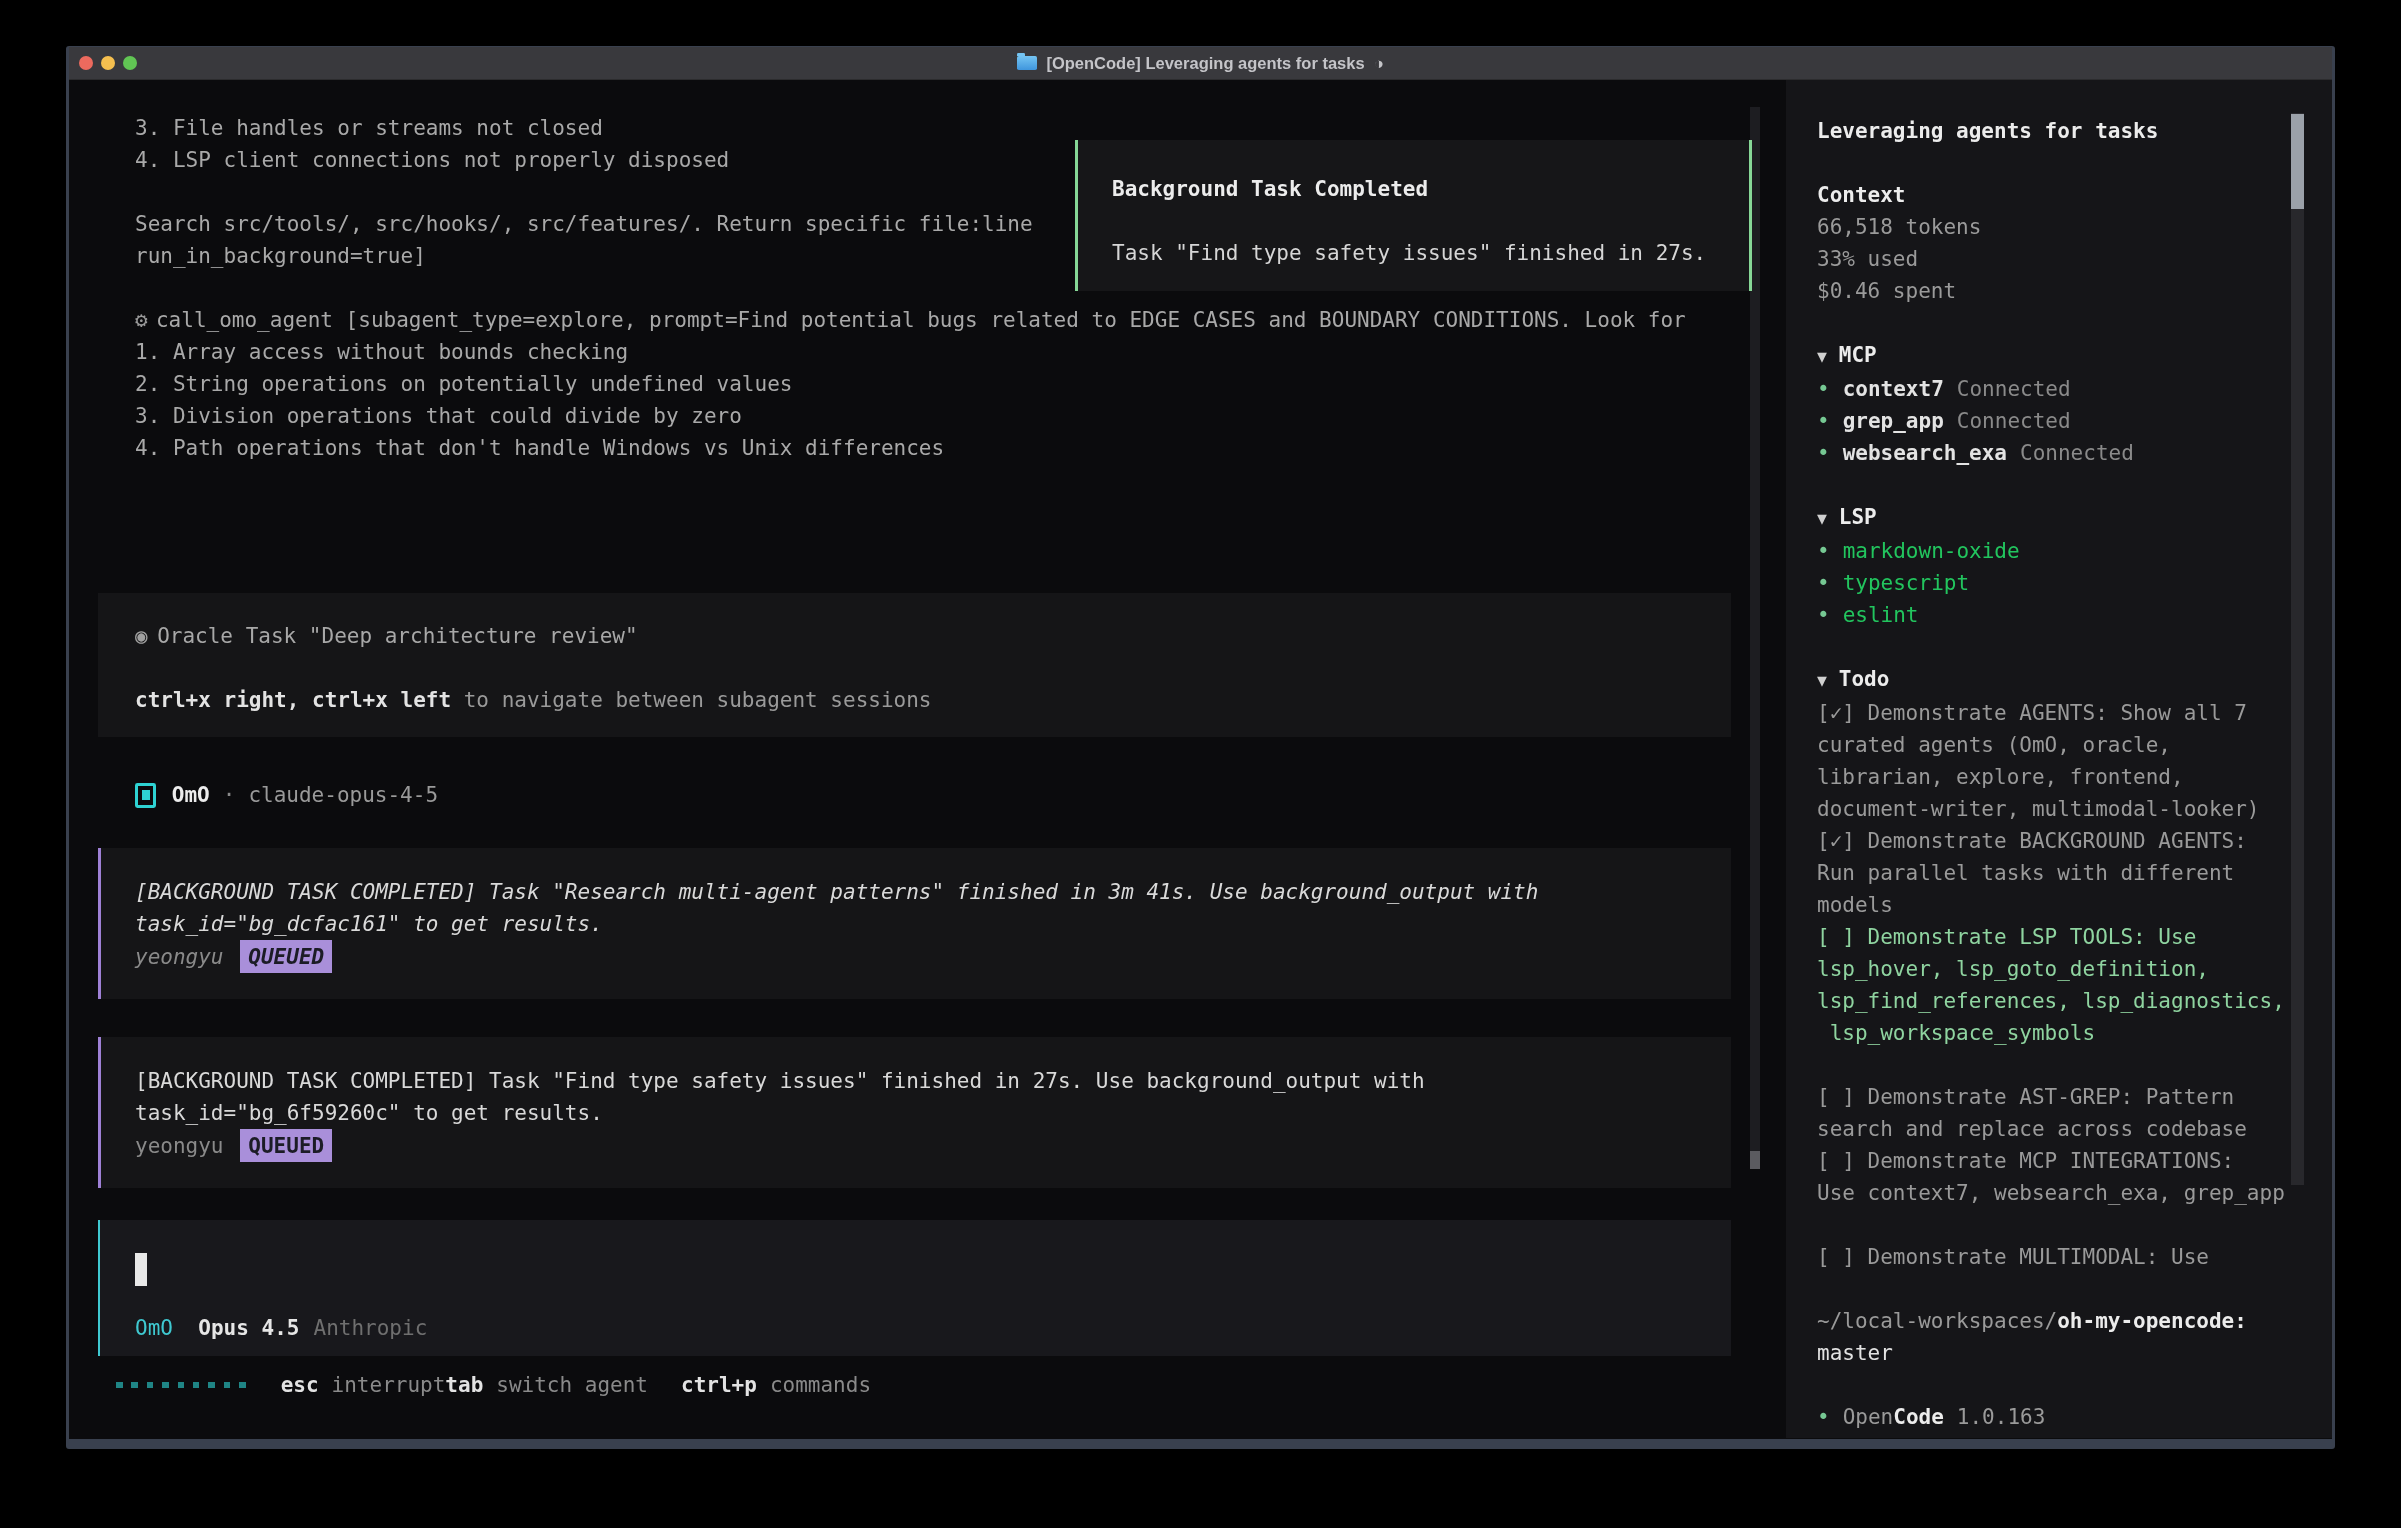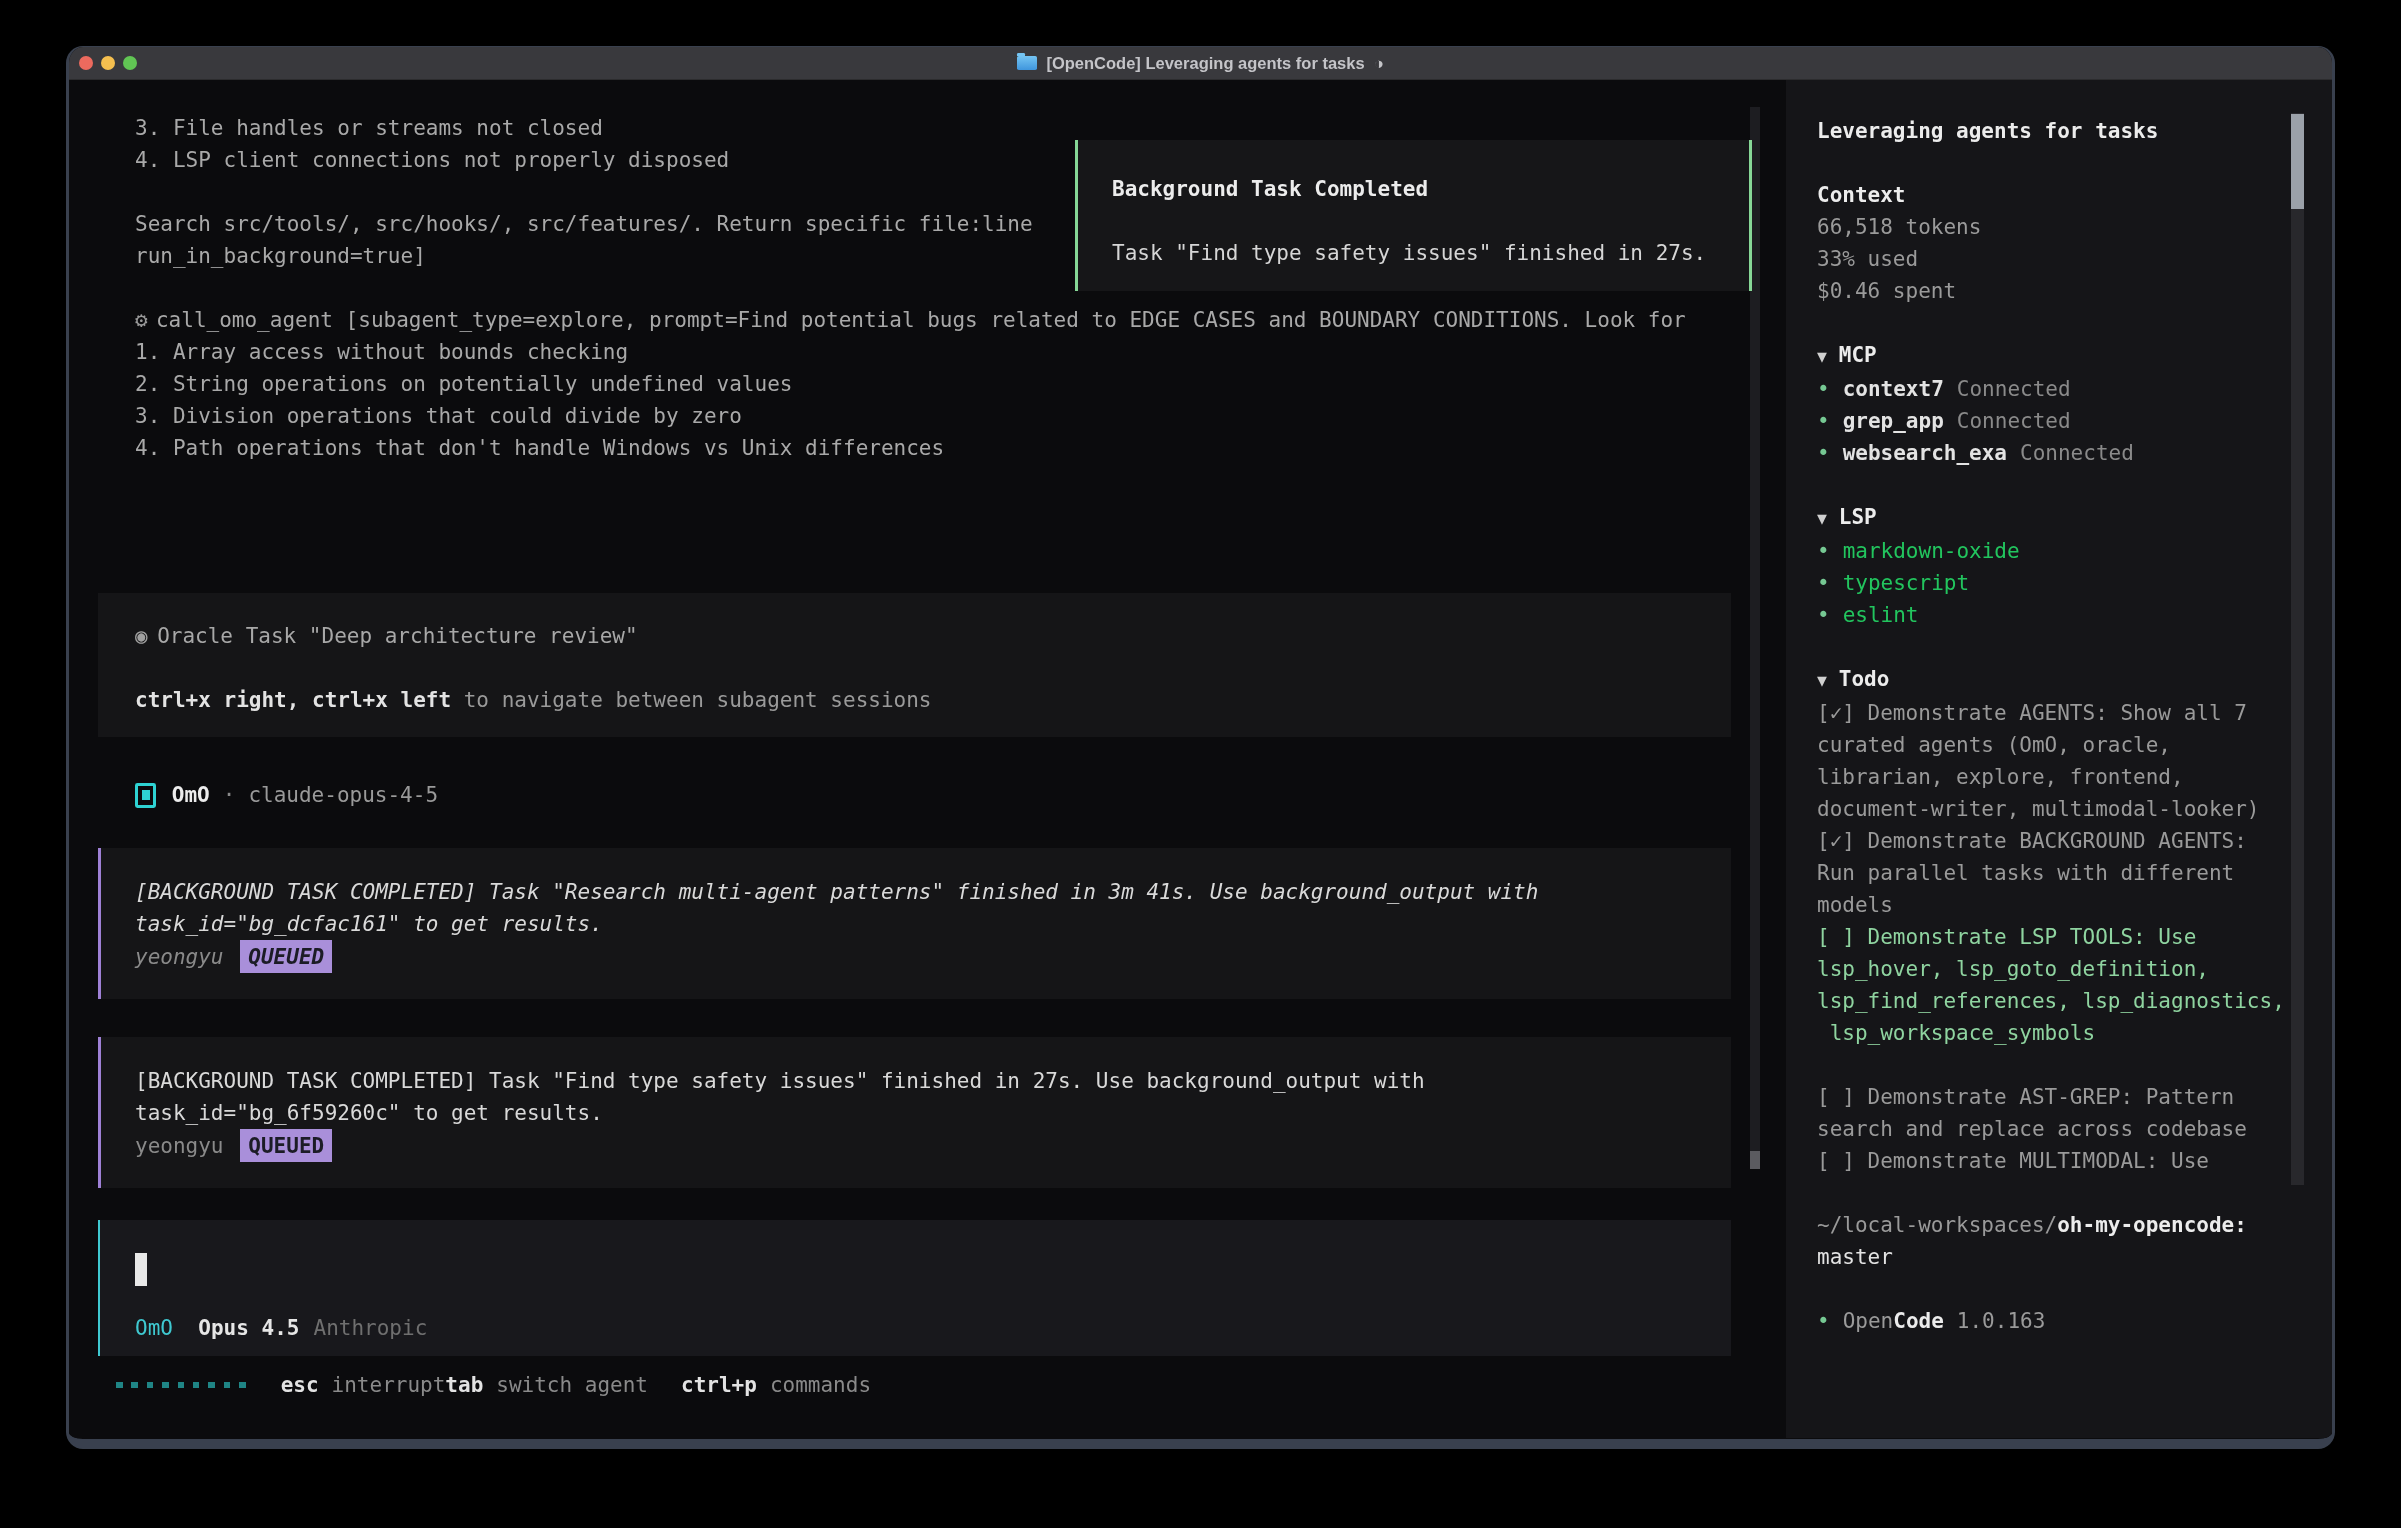--- a/index.html
+++ b/index.html
@@ -3,21 +3,21 @@
 <meta charset="utf-8">
 <style>
   html,body{margin:0;padding:0;}
   body{
     width:2401px;height:1528px;background:#000;position:relative;
     font-family:"DejaVu Sans Mono", monospace;
   }
   .window{
     position:absolute;left:66px;top:46px;width:2269px;height:1403px;
     box-sizing:border-box;background:#0b0b0d;
-    border:solid #39404e;border-width:1.8px 3px 10.6px 3px;border-radius:17px;
+    border:solid #39404e;border-width:1.8px 3px 10.6px 3px;border-radius:3px;
     overflow:hidden;
   }
   .titlebar{
     height:32px;background:#39393d;display:flex;align-items:center;position:relative;
     border-bottom:0.6px solid #2c2c2e;
   }
   .lights{position:absolute;left:9.5px;top:8.9px;display:flex;gap:8.3px;}
   .light{width:14px;height:14px;border-radius:50%;}
   .light.red{background:#ec6a5e;} .light.yellow{background:#f5bf4f;} .light.green{background:#61c554;}
   .title-wrap{
@@ -291,20 +291,22 @@
 document-writer, multimodal-looker)</div>
       <div class="todo-item done">[✓] Demonstrate BACKGROUND AGENTS:
 Run parallel tasks with different
 models</div>
       <div class="todo-item active gap-after">[ ] Demonstrate LSP TOOLS: Use
 lsp_hover, lsp_goto_definition,
 lsp_find_references, lsp_diagnostics,
  lsp_workspace_symbols</div>
       <div class="todo-item pending">[ ] Demonstrate AST-GREP: Pattern
 search and replace across codebase</div>
+      <div class="todo-item pending gap-after">[ ] Demonstrate MCP INTEGRATIONS:
+Use context7, websearch_exa, grep_app</div>
       <div class="todo-item pending">[ ] Demonstrate MULTIMODAL: Use</div>
       <div class="gap"></div>
 
       <div>
         <span class="ws-path">~/local-workspaces/</span><span class="ws-repo">oh-my-opencode:</span>
       </div>
       <div class="ws-branch">master</div>
       <div class="gap"></div>
 
       <div class="sb-footer">

